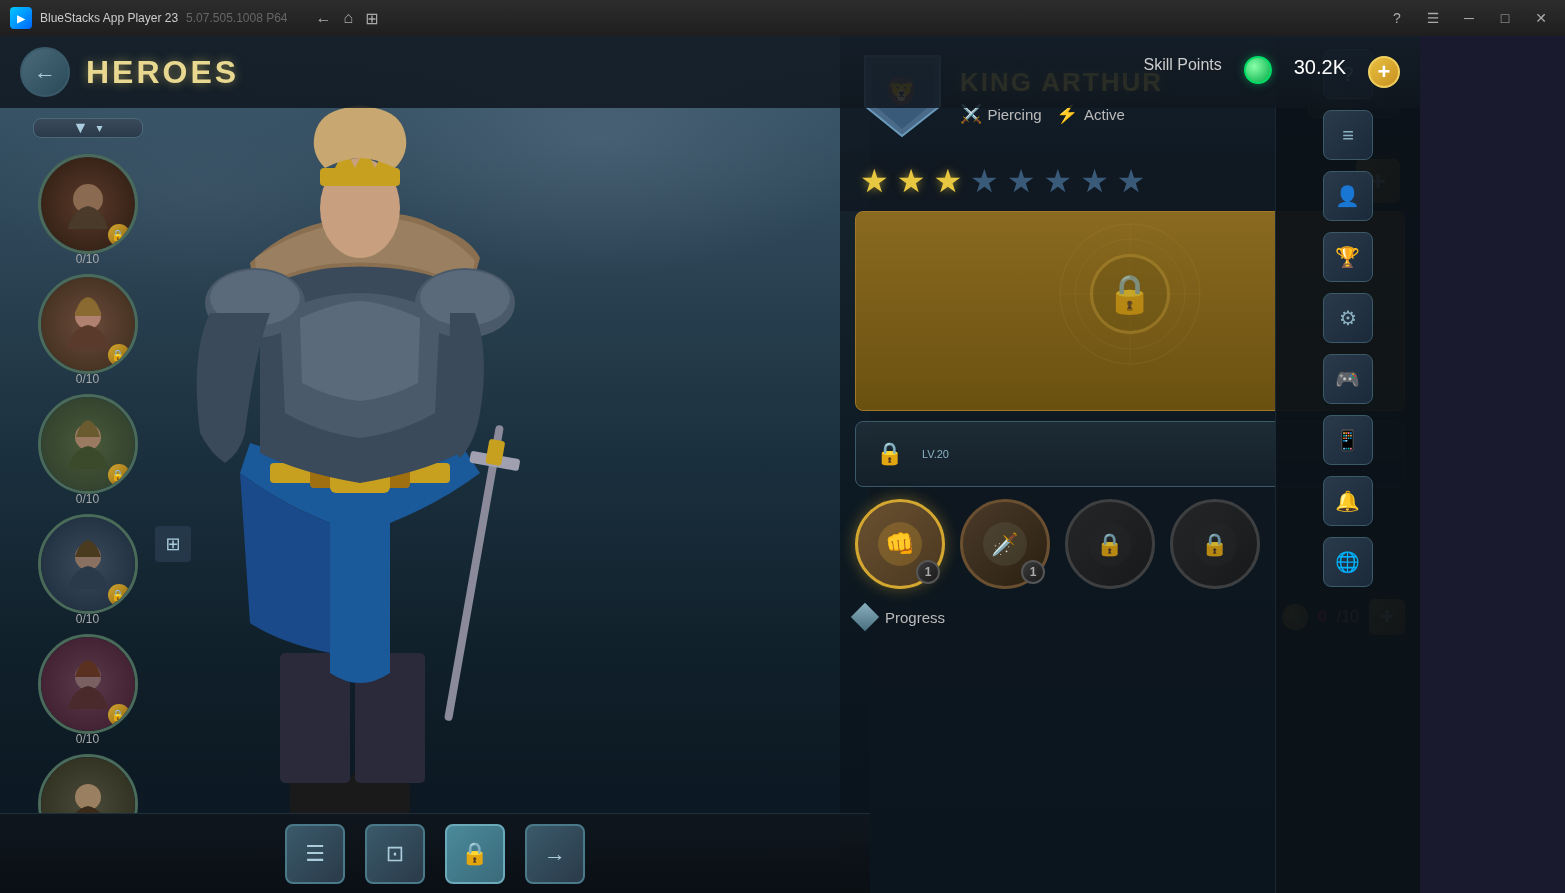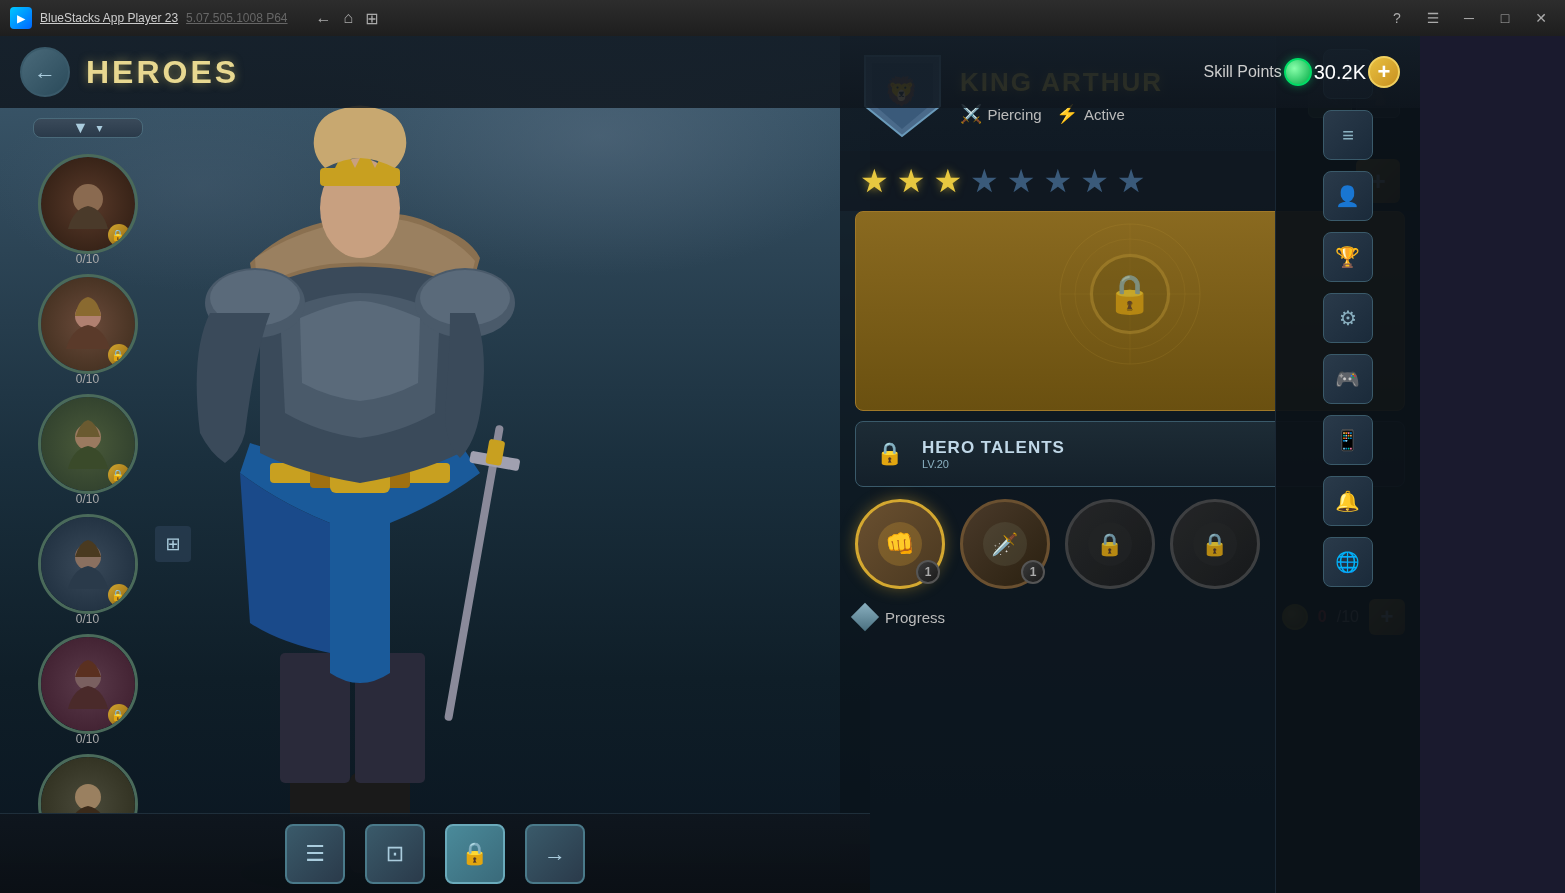--- a/index.html
+++ b/index.html
@@ -36,21 +36,20 @@
       display: flex;
       align-items: center;
       justify-content: center;
       color: white;
       font-size: 10px;
       font-weight: bold;
     }
     .title-text {
       color: #ccc;
       font-size: 12px;
-      text-decoration: underline;
     }
     .title-bar-nav {
       display: flex;
       align-items: center;
       gap: 12px;
       margin-left: 20px;
     }
     .title-bar-nav span {
       color: #aaa;
       font-size: 16px;
@@ -138,22 +137,21 @@
       letter-spacing: 3px;
       text-shadow: 0 0 10px rgba(220,200,100,0.5);
     }
 
     .skill-points-area {
       position: absolute;
       right: 20px;
       top: 50%;
       transform: translateY(-50%);
       display: flex;
-      align-items: center;
-      gap: 2px;
+      gap: 22px;
     }
     .skill-points-label {
       color: #ccc;
       font-size: 16px;
     }
     .skill-points-gem {
       width: 28px;
       height: 28px;
       background: radial-gradient(circle at 35% 35%, #88ffaa, #00aa44);
       border-radius: 50%;
@@ -791,21 +789,20 @@
           <line x1="80" y1="80" x2="220" y2="80" stroke="rgba(200,160,60,0.1)" stroke-width="1"></line>
           <line x1="150" y1="10" x2="150" y2="150" stroke="rgba(200,160,60,0.1)" stroke-width="1"></line>
         </svg>
         <div style="width:80px;height:80px;border:3px solid rgba(200,160,60,0.4);border-radius:50%;display:flex;align-items:center;justify-content:center;font-size:38px;color:rgba(200,160,60,0.6);z-index:1;background:rgba(100,80,20,0.3);">🔒</div>
       </div>
     </div>
 
     <div class="hero-talents-section">
       <div class="talents-lock">🔒</div>
       <div class="talents-info">
-        <div class="talents-title">HERO TALENTS</div>
         <div class="talents-level">LV.20</div>
       </div>
     </div>
 
     <div class="skill-icons-row">
 
       <div class="skill-icon-btn active-skill">
         <svg width="50" height="50" viewBox="0 0 50 50">
           <circle cx="25" cy="25" r="22" fill="rgba(200,150,50,0.3)"></circle>
           <text x="25" y="33" text-anchor="middle" font-size="24" fill="#e8c060">👊</text>

